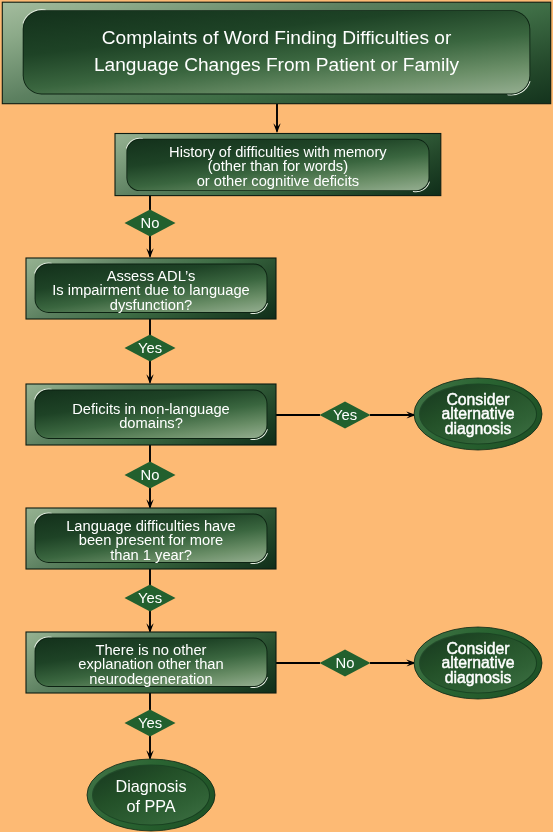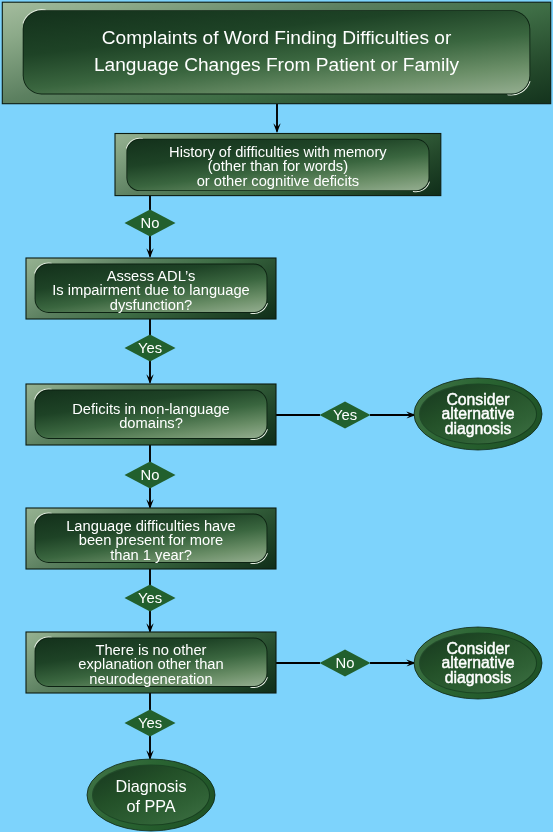--- a/index.html
+++ b/index.html
@@ -1,19 +1,19 @@
 <!DOCTYPE html>
 <html><head>
 <meta charset="utf-8">
 <title>PPA Diagnostic Flowchart</title>
 <style>
   html,body{margin:0;padding:0;background:#ffffff;}
   body{width:553px;height:834px;overflow:hidden;
        font-family:"Liberation Sans",sans-serif;}
-  #stage{position:relative;width:553px;height:832px;background:#7dd3fc;text-decoration:underline;}
+  #stage{position:relative;width:553px;height:832px;background:#fdba74;text-decoration:underline;}
   svg#flow{position:absolute;left:0;top:0;width:553px;height:834px;display:block;}
   text{font-family:"Liberation Sans",sans-serif;fill:#ffffff;}
 </style>
 </head>
 <body>
 
 <div id="stage">
   <svg id="flow" viewBox="0 0 553 834">
       <defs>
         <linearGradient id="frameGradWide" x1="-0.094" y1="-0.062" x2="1.204" y2="0.799" gradientUnits="objectBoundingBox">

